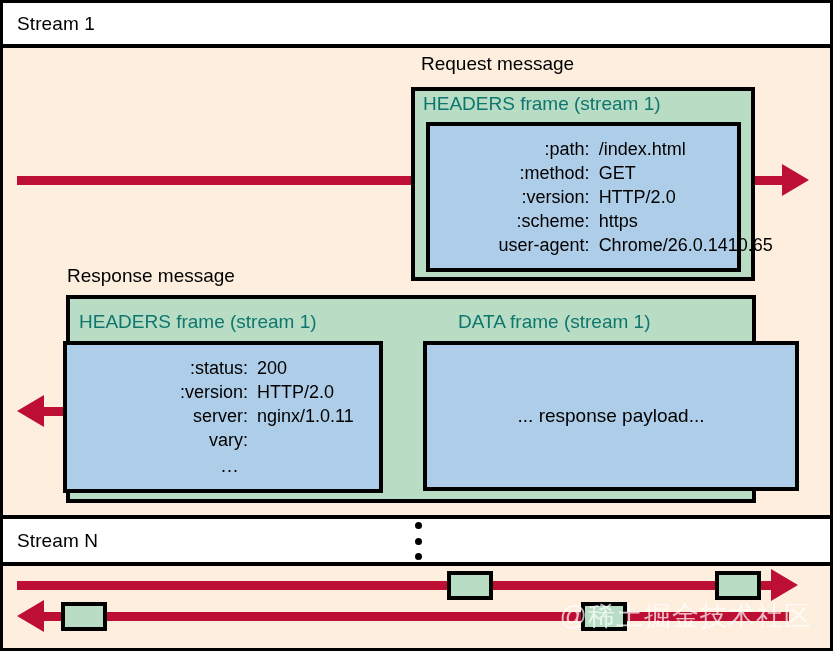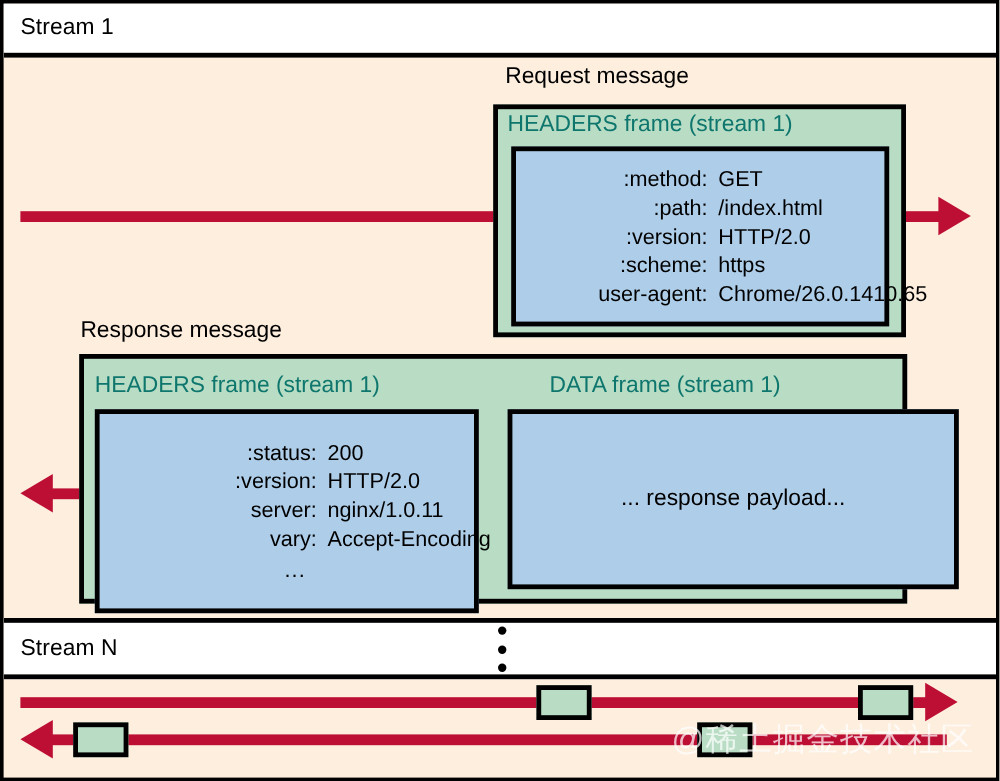--- a/index.html
+++ b/index.html
@@ -139,21 +139,21 @@
   
   #req-caption  { left: 418px; top: 50px; }
   #req-frame    { left: 408px; top: 84px; width: 344px; height: 194px; }
   #req-title    { left: 420px; top: 90px; }
   #req-box      { left: 423px; top: 119px; width: 315px; height: 150px; }
 
   
   #res-caption  { left: 64px;  top: 262px; }
   #res-frame    { left: 63px;  top: 292px; width: 690px; height: 208px; }
   #res-h-title  { left: 76px;  top: 308px; }
-  #res-h-box    { left: 76px;  top: 338px; width: 320px; height: 170px; }
+  #res-h-box    { left: 60px;  top: 338px; width: 320px; height: 152px; }
   #res-d-title  { left: 420px; top: 308px; margin-left: 35px; }
   #res-d-box    { left: 420px; top: 338px; width: 376px; height: 150px; }
 
   
   .kv {
     position: absolute;
     left: 0;
     top: 0;
     width: 100%;
     height: 100%;
@@ -240,28 +240,28 @@
   <div class="arrow-head left" id="s1-res-head"></div>
 
   <div class="msg-caption" id="req-caption">Request message</div>
 
   <div class="green-frame" id="req-frame"></div>
   <div class="frame-title" id="req-title">HEADERS frame (stream 1)</div>
 
   <div class="blue-box" id="req-box">
     <div class="kv">
       <div class="kv-row">
+        <span class="kv-key">:path:</span>
+        <span class="kv-val">/index.html</span>
+      </div>
+      <div class="kv-row">
         <span class="kv-key">:method:</span>
         <span class="kv-val">GET</span>
       </div>
       <div class="kv-row">
-        <span class="kv-key">:path:</span>
-        <span class="kv-val">/index.html</span>
-      </div>
-      <div class="kv-row">
         <span class="kv-key">:version:</span>
         <span class="kv-val">HTTP/2.0</span>
       </div>
       <div class="kv-row">
         <span class="kv-key">:scheme:</span>
         <span class="kv-val">https</span>
       </div>
       <div class="kv-row">
         <span class="kv-key">user-agent:</span>
         <span class="kv-val">Chrome/26.0.1410.65</span>
@@ -284,21 +284,20 @@
       <div class="kv-row">
         <span class="kv-key">:version:</span>
         <span class="kv-val">HTTP/2.0</span>
       </div>
       <div class="kv-row">
         <span class="kv-key">server:</span>
         <span class="kv-val">nginx/1.0.11</span>
       </div>
       <div class="kv-row">
         <span class="kv-key">vary:</span>
-        <span class="kv-val">Accept-Encoding</span>
       </div>
       <div class="kv-row ellipsis">
         <span class="kv-key">...</span>
       </div>
     </div>
   </div>
 
   <div class="frame-title" id="res-d-title">DATA frame (stream 1)</div>
 
   <div class="blue-box" id="res-d-box">

